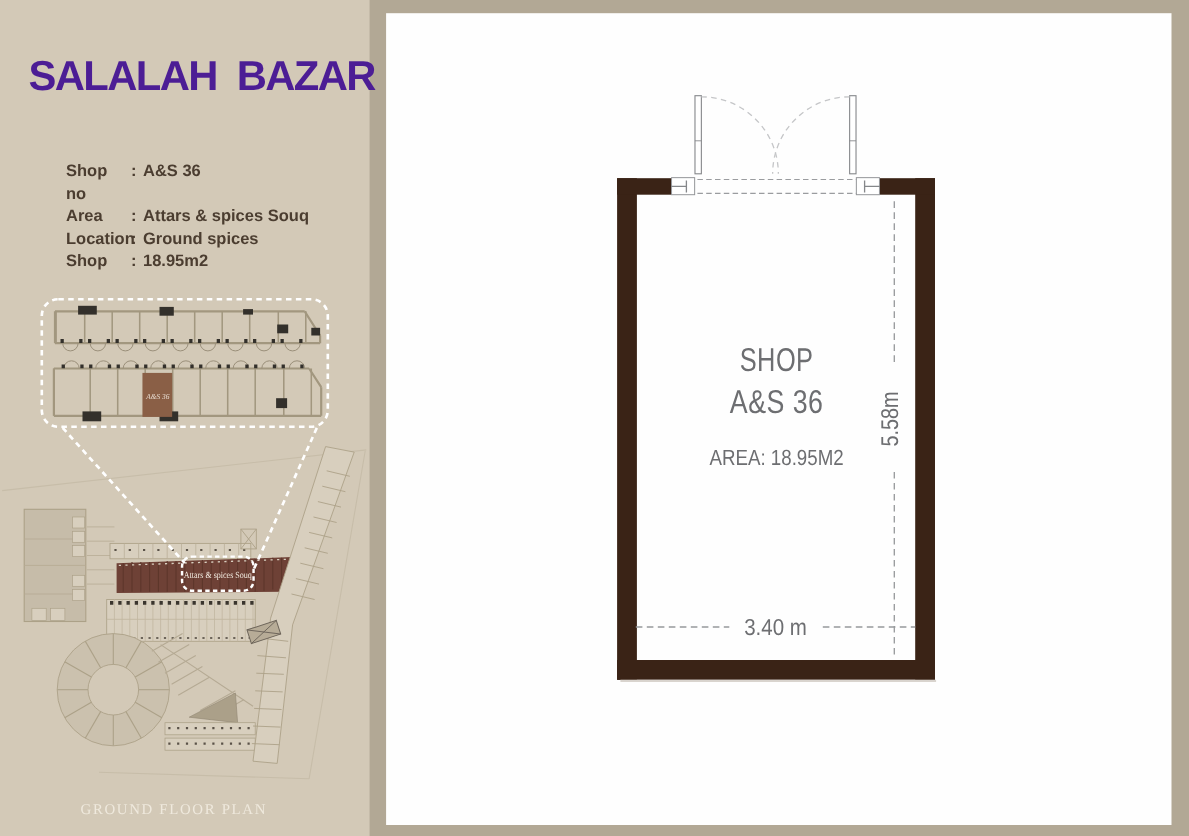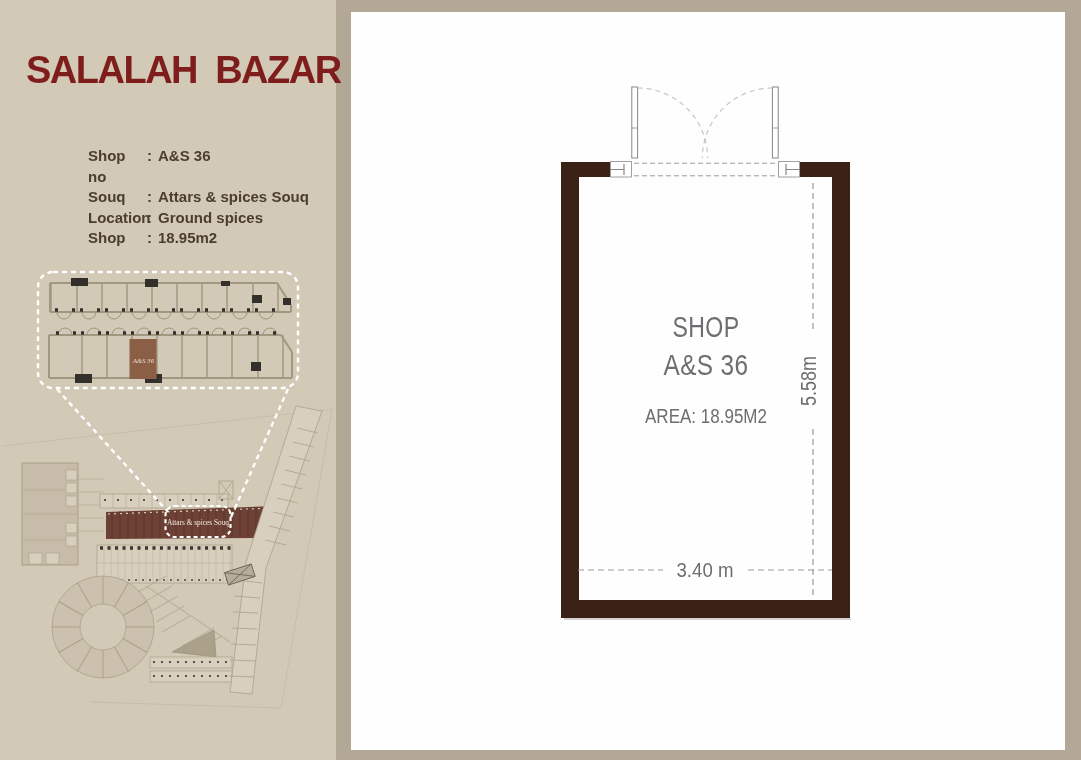--- a/index.html
+++ b/index.html
@@ -1,22 +1,22 @@
 <!DOCTYPE html>
 <html><head>
 <meta charset="utf-8">
 <style>
   html,body{margin:0;padding:0;background:#b2a895;}
   .page{position:relative;width:1081px;height:760px;background:#b2a895;overflow:hidden;
         font-family:"Liberation Sans",sans-serif;}
   .sidebar{position:absolute;left:0;top:0;width:336px;height:760px;background:#d3c9b7;}
   .brand{position:absolute;left:26px;top:50px;margin:0;font-size:38px;font-weight:700;
-         color:#7f1d1d;letter-spacing:-1.5px;white-space:pre;line-height:1.1;}
+         color:#4c1d95;letter-spacing:-1.5px;white-space:pre;line-height:1.1;}
   .info{position:absolute;left:60px;top:146px;font-size:15px;color:#4b3d30;font-weight:600;}
-  .info .row{display:grid;grid-template-columns:53px 17px auto;line-height:20.5px;margin-left:28px;}
+  .info .row{display:grid;grid-template-columns:53px 17px auto;line-height:20.5px;}
   .info .colon{text-align:center;}
   .side-svg{position:absolute;left:0;top:255px;width:337px;height:460px;}
   .caption{position:absolute;left:0;top:728px;width:316px;text-align:center;
            font-family:"Liberation Serif","DejaVu Serif",serif;font-size:13.5px;
            color:#efe9dd;letter-spacing:1.5px;}
   .panel{position:absolute;left:351px;top:12px;width:714px;height:738px;background:#fefefe;}
   .plan-svg{position:absolute;left:0;top:0;width:714px;height:738px;}
   svg text{font-family:"Liberation Sans",sans-serif;}
   svg text.serif{font-family:"Liberation Serif","DejaVu Serif",serif;}
 </style>
@@ -28,21 +28,21 @@
   <aside class="sidebar">
     <h1 class="brand">SALALAH  BAZAR</h1>
 
     <div class="info">
       <div class="row">
         <span>Shop no</span>
         <span class="colon">:</span>
         <span>A&amp;S 36</span>
       </div>
       <div class="row">
-        <span>Souq</span>
+        <span>Area</span>
         <span class="colon">:</span>
         <span>Attars &amp; spices Souq</span>
       </div>
       <div class="row">
         <span>Location</span>
         <span class="colon">:</span>
         <span>Ground spices</span>
       </div>
       <div class="row">
         <span>Shop</span>
@@ -170,20 +170,21 @@
         <path d="M57,389 L168,512"></path>
         <path d="M288,389 L231,517"></path>
       </g>
 
       <g>
         <rect x="165.5" y="506" width="65" height="31" rx="9" fill="none" stroke="#ffffff" stroke-width="2.2" stroke-dasharray="4,3"></rect>
         <text class="serif" x="198" y="525" text-anchor="middle" font-size="8.5" fill="#f3ece1" textLength="62" lengthAdjust="spacingAndGlyphs">Attars &amp; spices Souq</text>
       </g>
     </svg>
 
+    <div class="caption">GROUND FLOOR PLAN</div>
   </aside>
 
   <main class="panel">
     <svg class="plan-svg" viewBox="351 12 714 738">
 
       <g fill="#3a2316">
         <rect x="561" y="162" width="18" height="456"></rect>
         <rect x="832" y="162" width="18" height="456"></rect>
         <rect x="561" y="600" width="289" height="18"></rect>
         <rect x="561" y="162" width="49" height="15"></rect>

